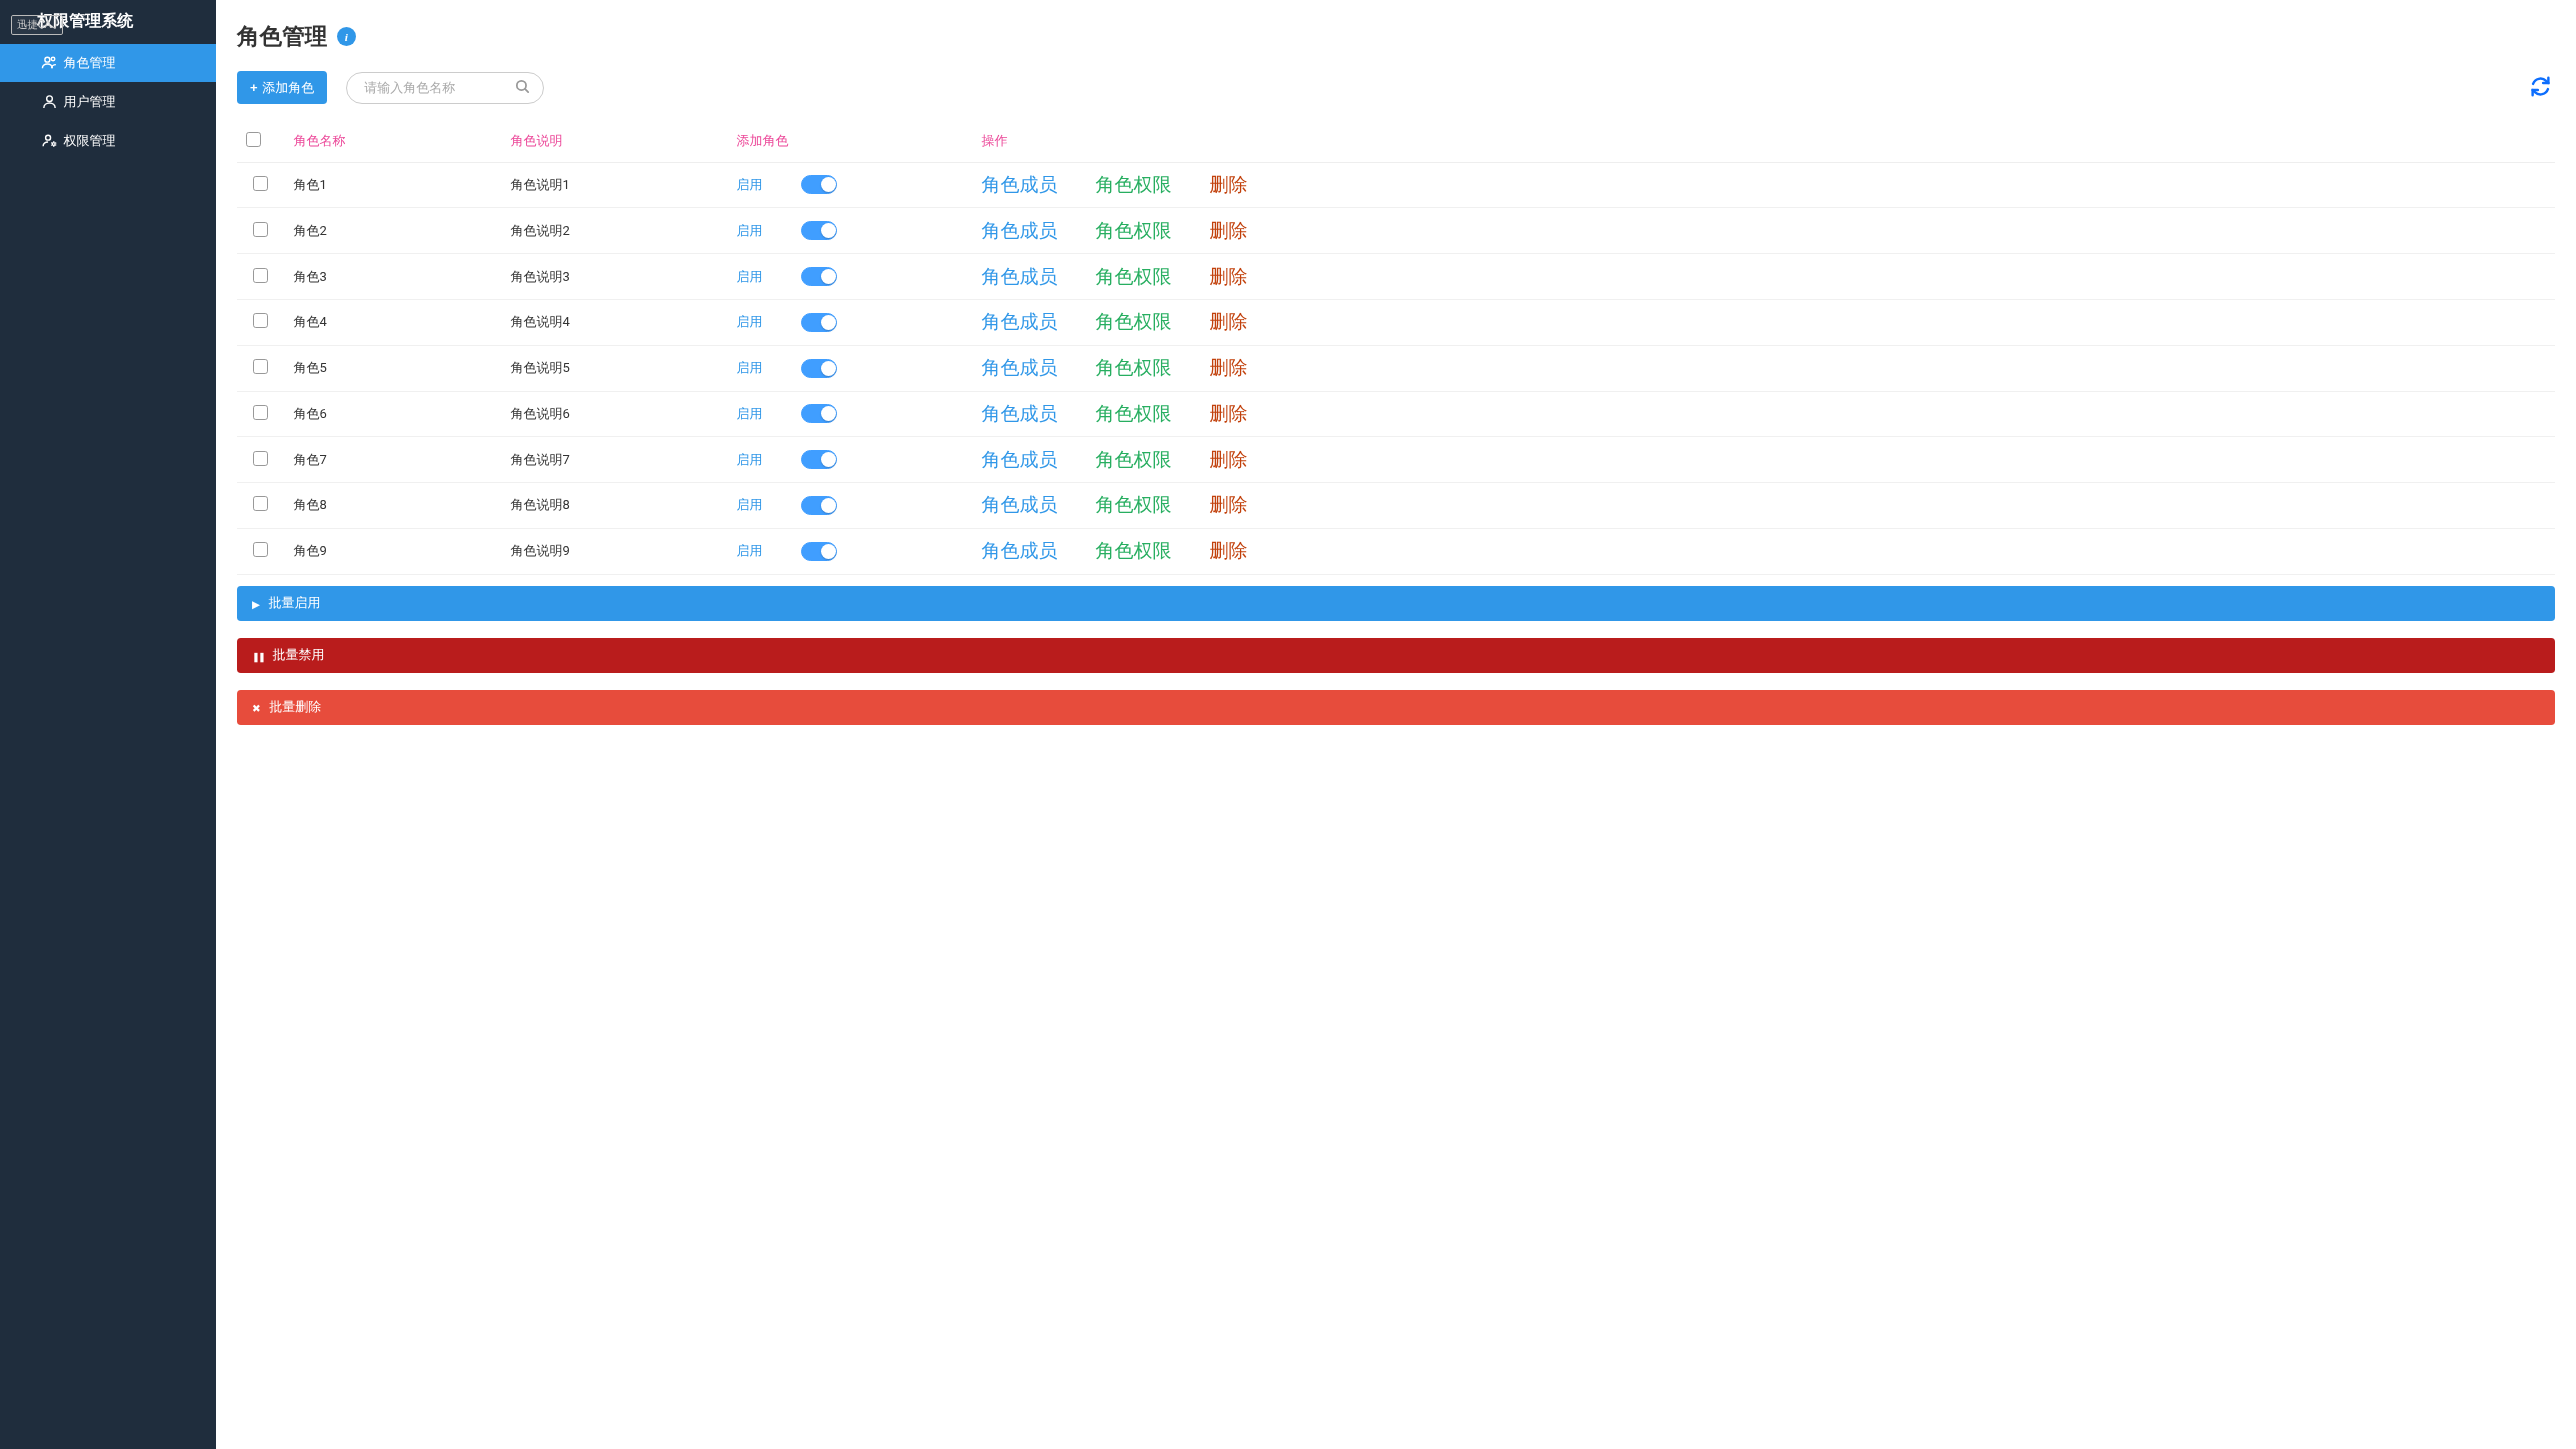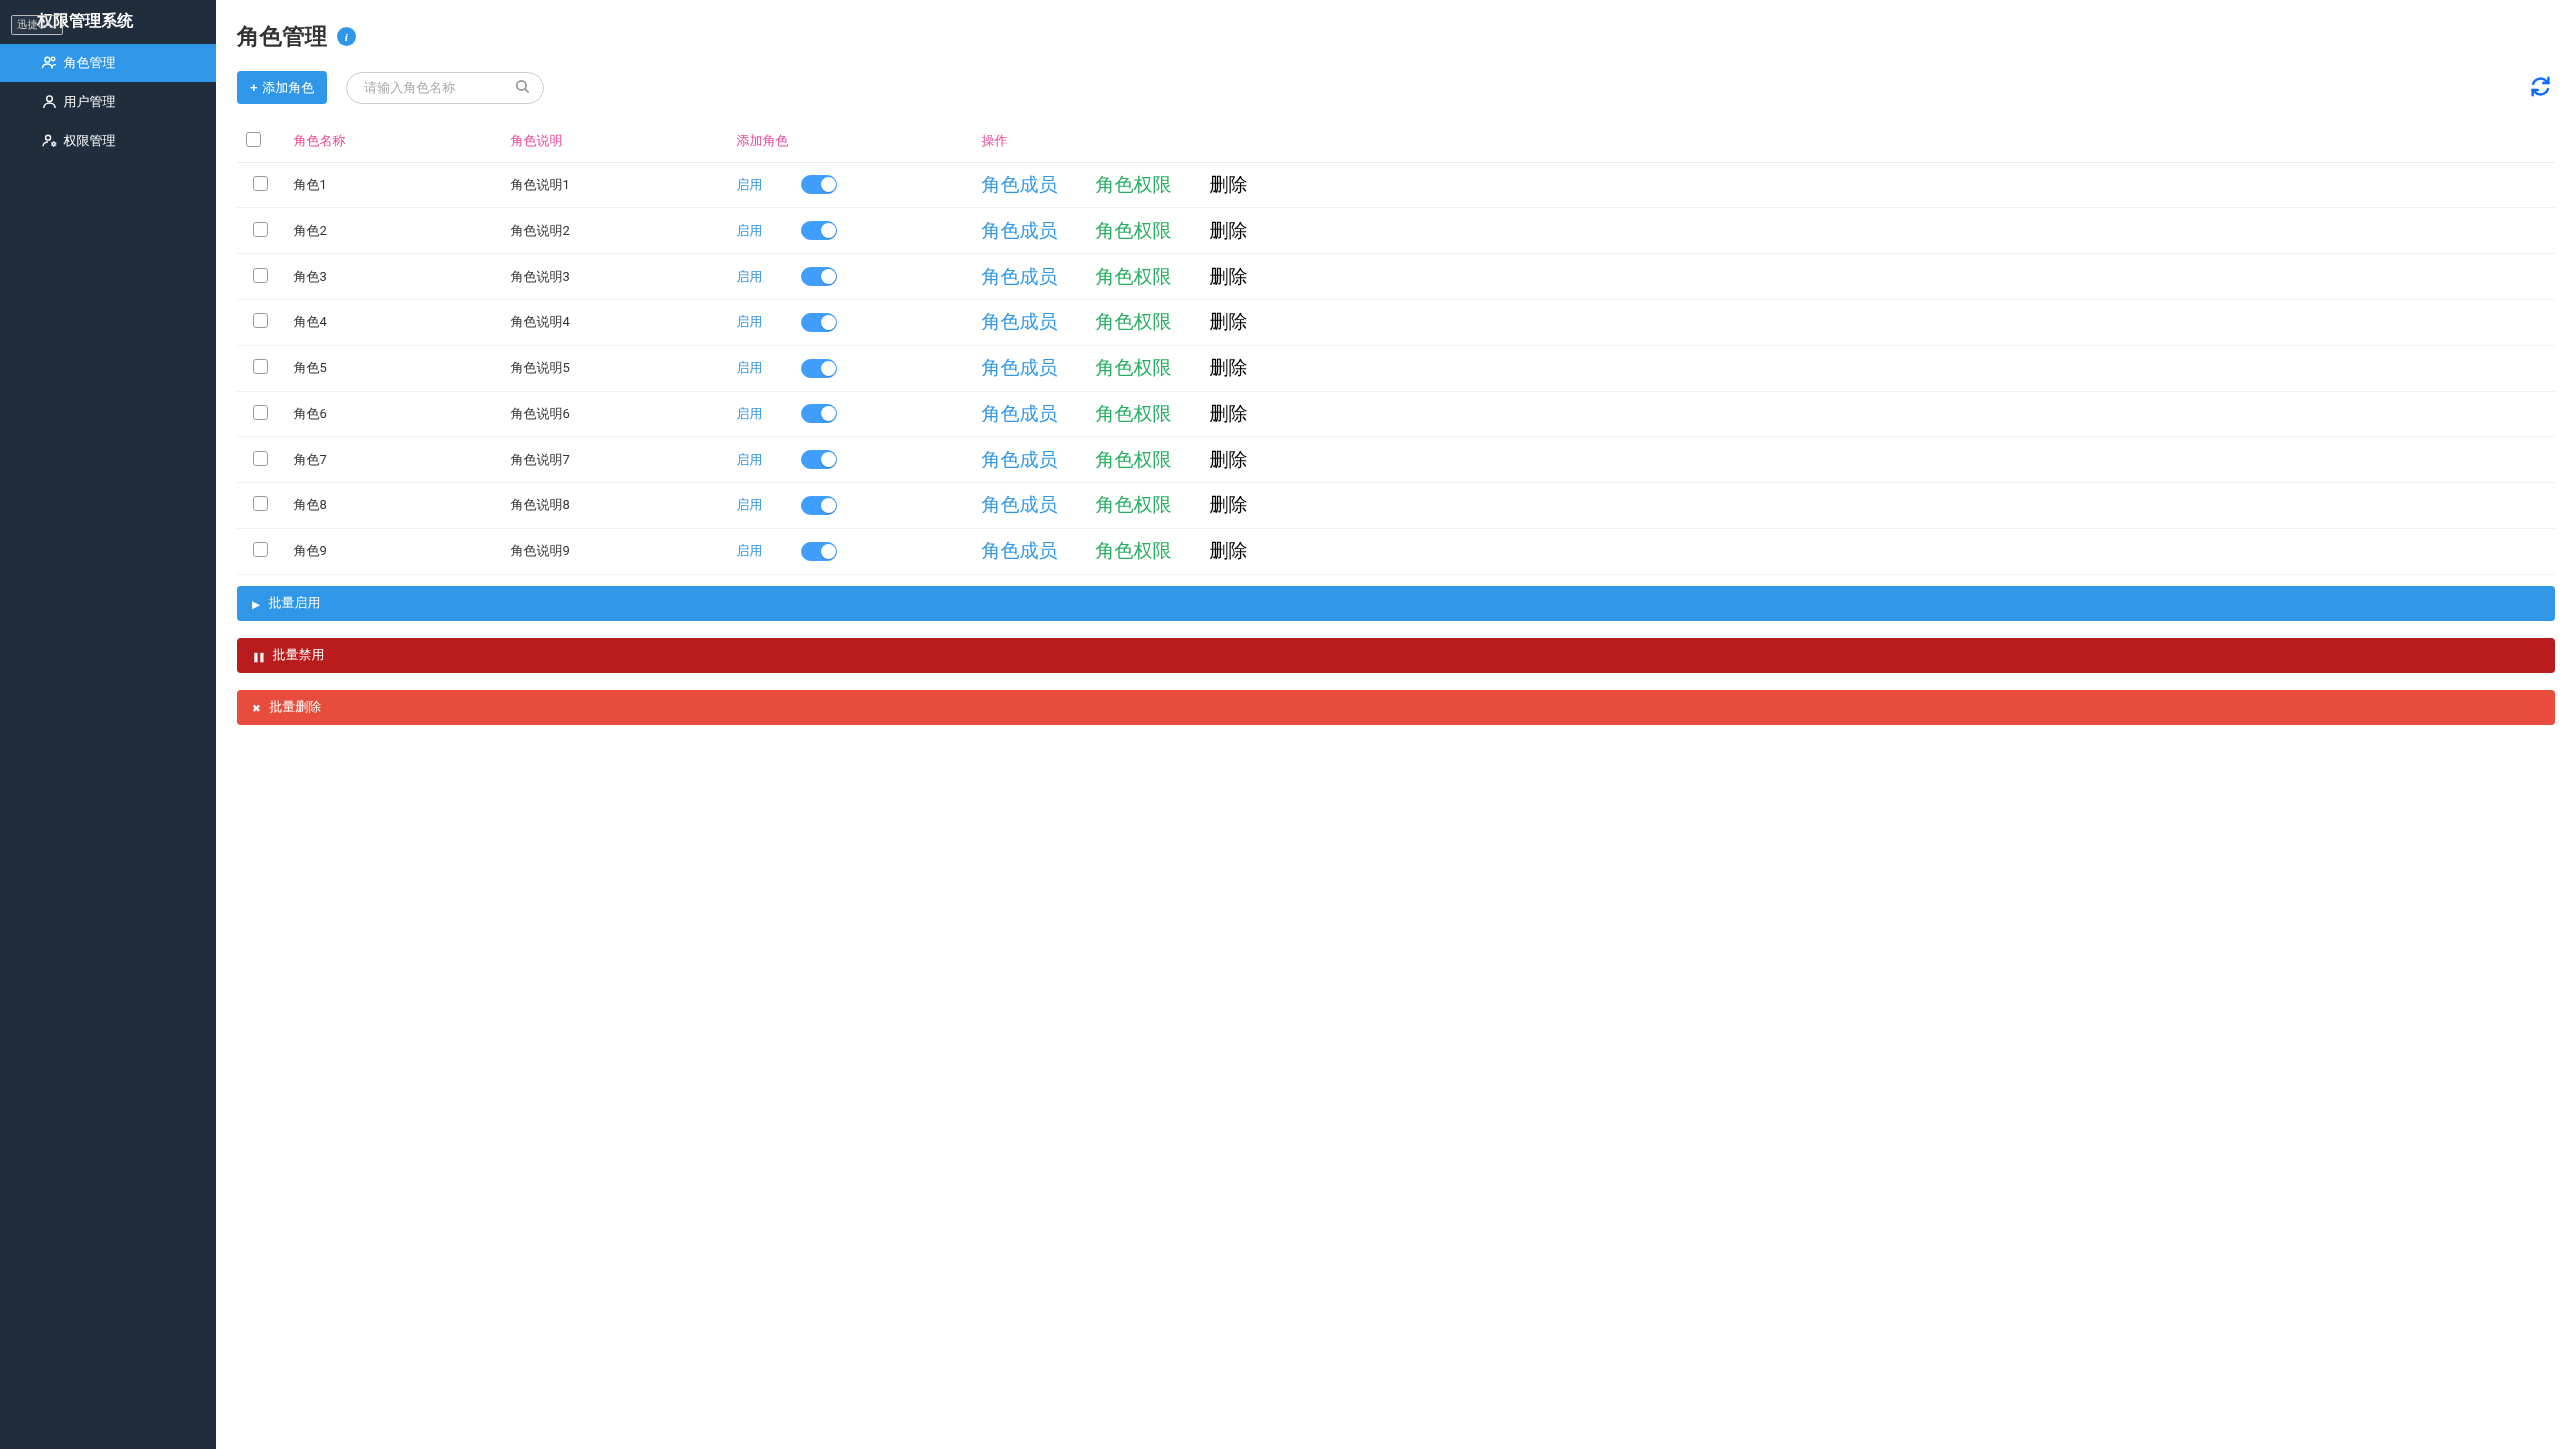--- a/index.html
+++ b/index.html
@@ -46,21 +46,21 @@
     
     .checkbox { width: 15px; height: 15px; border: 1.4px solid #999; border-radius: 2.8px; cursor: pointer; display: inline-block; background: #fff; }
     
     .status-label { color: #3097e8; font-size: 13px; margin-right: 39px; display: inline-block; vertical-align: middle; }
     .toggle { display: inline-block; width: 36px; height: 19px; border-radius: 11.3px; background: #409eff; position: relative; cursor: pointer; vertical-align: middle; border: 0.9px solid #409eff; }
     .toggle::after { content: ""; position: absolute; width: 15px; height: 15px; border-radius: 50%; background: #fff; top: 0.9px; right: 0.9px; box-shadow: 0 0.9px 1.9px rgba(0,0,0,0.2); }
     
     .link { cursor: pointer; font-size: 19px; }
     .link-blue { color: #3097e8; }
     .link-green { color: #27ae60; }
-    .link-red { color: #000000; }
+    .link-red { color: #c2410c; }
     .ops-group { display: flex; gap: 38px; }
     
     .bulk-actions { margin-top: 11.3px; display: flex; gap: 17px; flex-direction: column; }
     .bulk-actions .btn { padding: 8.5px 15px; font-weight: 500; }
     .play-icon::before { content: "▶"; font-size: 10.4px; margin-right: 3.8px; }
     .pause-icon::before { content: "❚❚"; font-size: 9.4px; letter-spacing: -1.9px; margin-right: 3.8px; }
     .x-icon::before { content: "✖"; font-size: 10.4px; margin-right: 3.8px; }
     
     
     th.col-name { padding-left: 132px; }

